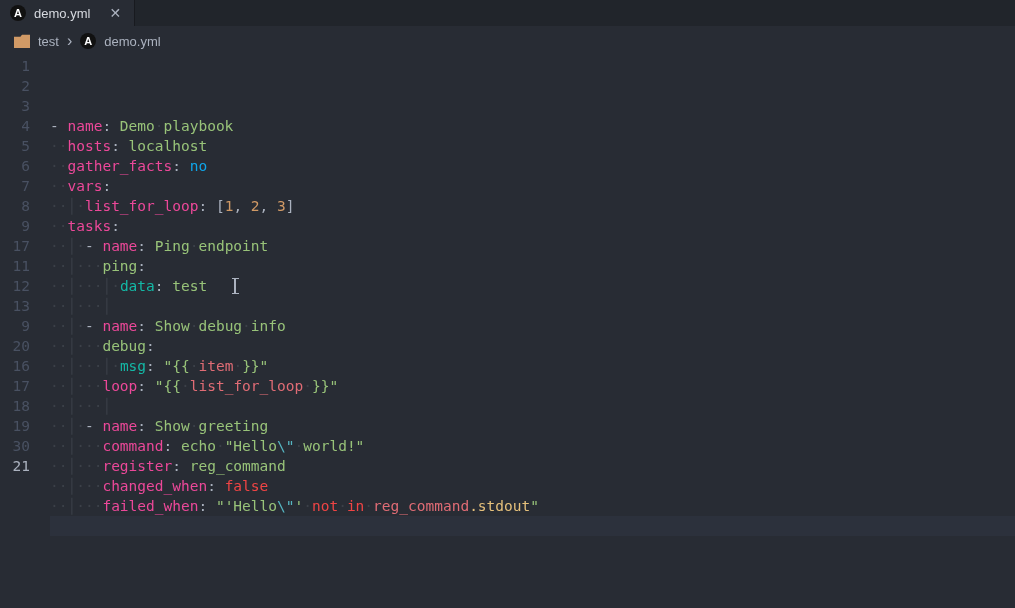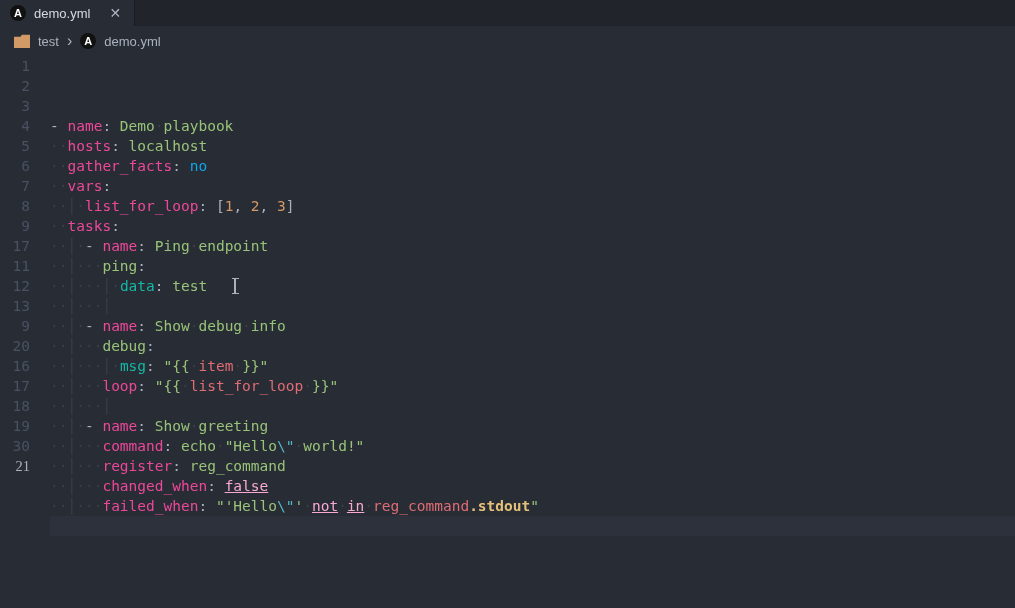--- a/index.html
+++ b/index.html
@@ -48,21 +48,21 @@
   }
   .crumb-sep { color: #abb2bf; font-size: 16px; }
 
   
   .editor { display: flex; font-variant-ligatures: none; line-height: 20px; }
   .gutter {
     width: 50px; text-align: right; color: #495162; padding-right: 20px;
     user-select: none;
   }
   .gutter div { height: 20px; }
-  .gutter .current { color: #abb2bf; font-family: Liberation Serif, serif; }
+  .gutter .current { color: #abb2bf; }
 
   .code { flex: 1; position: relative; white-space: pre; }
   .line { height: 20px; }
   .line.current { background: #2c313c; }
   .cursor {
     position: absolute;
     width: 1px; height: 16px;
     border-left: 1px solid #abb2bf;
     border-right: 1px solid #abb2bf;
   }
@@ -72,27 +72,27 @@
   .cursor::before { top:0; }
   .cursor::after  { bottom:0; }
 
   
   .pun  { color: #abb2bf; }  
   .key  { color: #ec4899; }  
   .keyB { color: #14b8a6; }  
   .keyG { color: #98c379; }  
   .str  { color: #98c379; }  
   .num  { color: #d19a66; }  
-  .kw   { color: #f9a8d4; text-decoration: underline; }  
+  .kw   { color: #ef4444; }  
   .bool { color: #0ea5e9; }  
   .var  { color: #e06c75; }  
   .esc  { color: #56b6c2; }  
   .ws   { color: #3b4048; }  
   .guide{ color: #3b4048; }  
-  .att  { color: #e5c07b; font-weight: bold; }  
+  .att  { color: #e5c07b; }  
 
 </style>
 </head>
 <body>
 
 <div class="tabbar">
   <div class="tab">
     <span class="tab-icon">A</span>
     <span>demo.yml</span>
     <span class="tab-close">✕</span>

